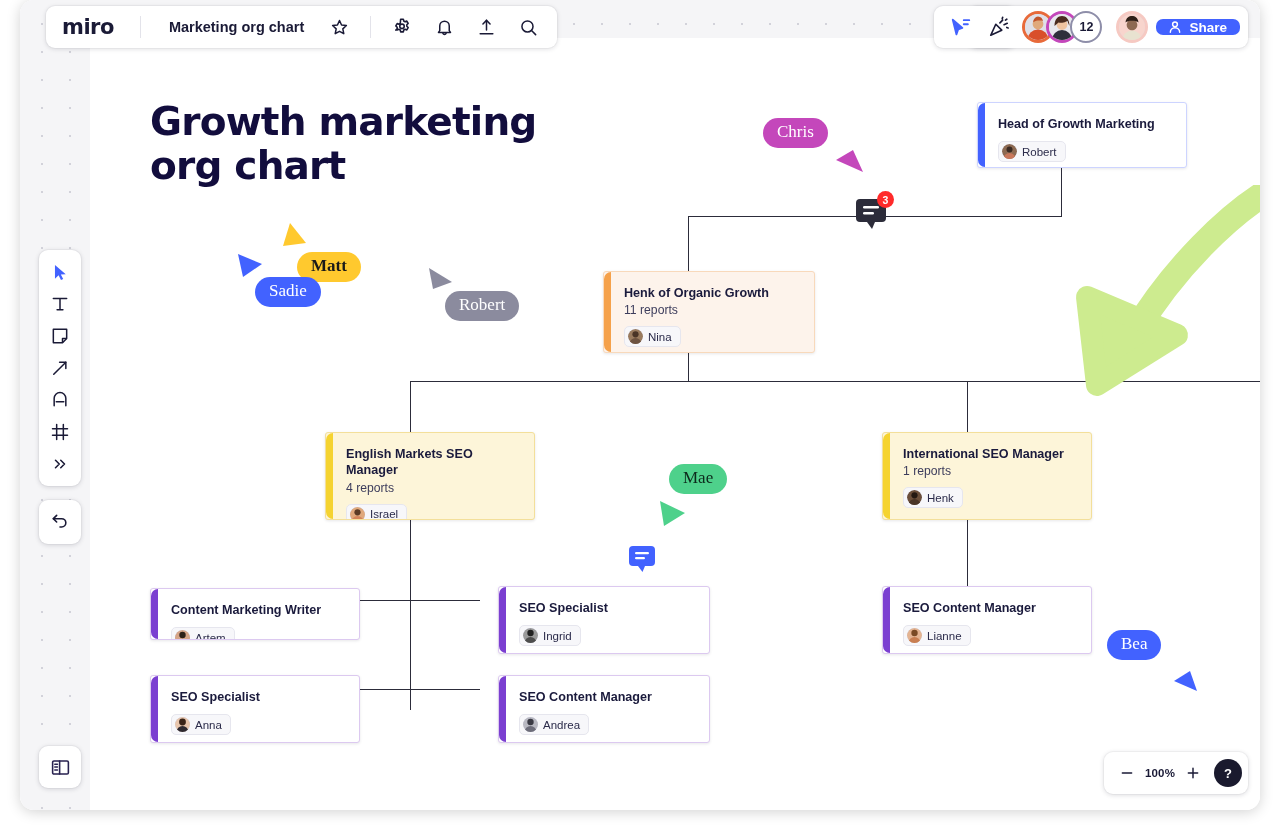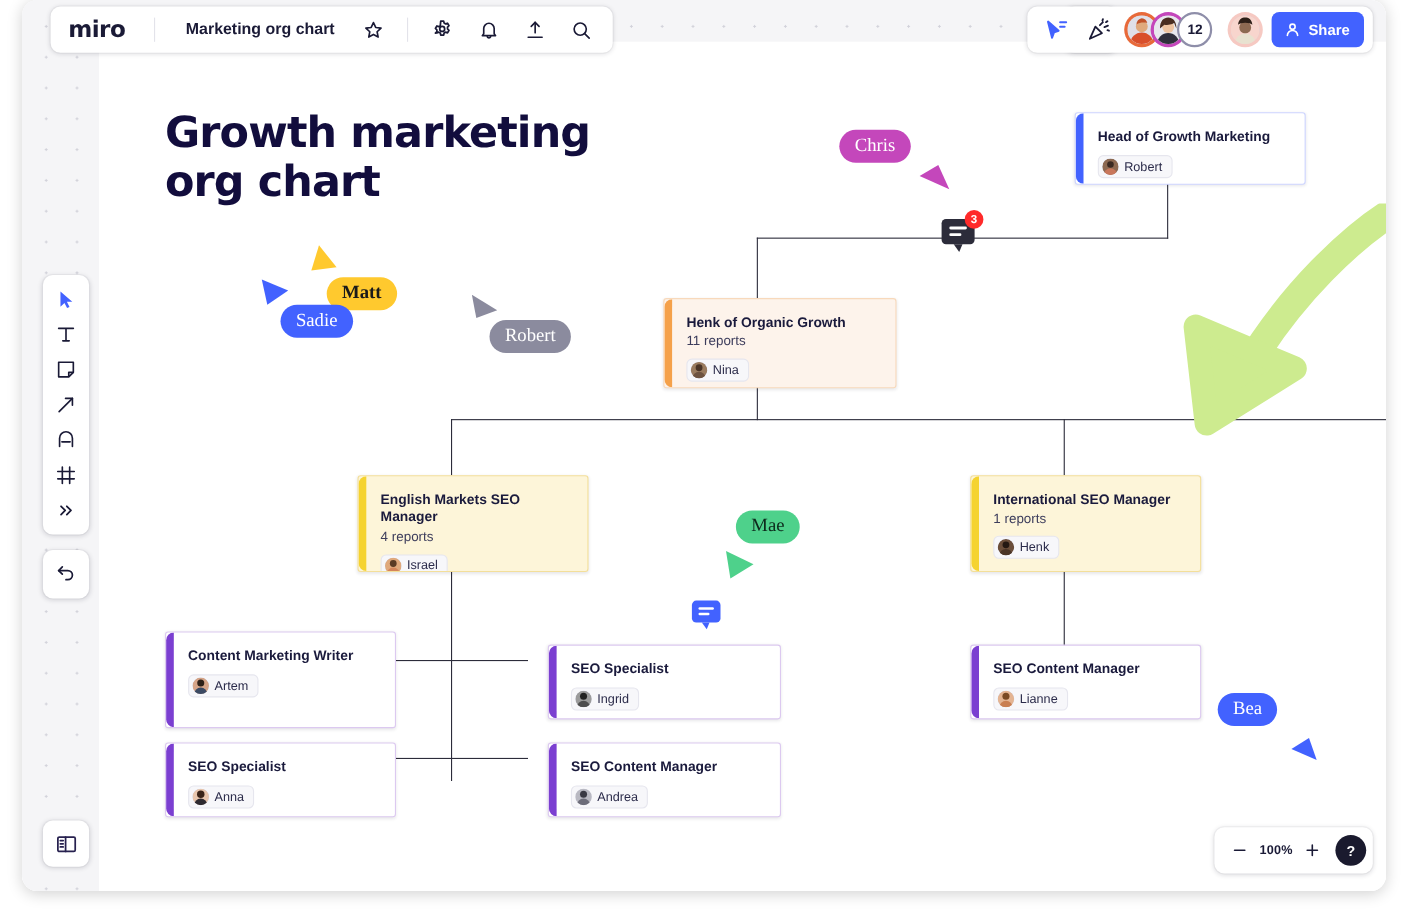--- a/index.html
+++ b/index.html
@@ -90,21 +90,21 @@
   .count-bubble {
     width: 32px; height: 32px; border-radius: 50%;
     background: #fff; border: 2px solid #8e8ea9;
     display: flex; align-items: center; justify-content: center;
     font-size: 12.5px; font-weight: 700; color: #1a1a36;
     margin-left: -8px; position: relative; z-index: 1; cursor: pointer;
   }
   .share-btn {
     display: flex; align-items: center; gap: 6px;
     background: #4262ff; color: #fff;
-    border-radius: 7px; height: 32px; padding: 0 13px 0 11px;
+    border-radius: 7px; height: 16px; padding: 0 13px 0 11px;
     font-size: 13.5px; font-weight: 700; cursor: pointer;
   }
 
   
   .tool-panel {
     position: absolute;
     background: #fff; border-radius: 9px;
     box-shadow: 0 1px 5px rgba(20,20,43,0.16), 0 0 0 1px rgba(20,20,43,0.03);
     display: flex; flex-direction: column; align-items: center;
   }
@@ -319,21 +319,21 @@
               <circle cx="7.5" cy="7.5" r="7.5" fill="#6b4e3a"></circle>
               <circle cx="7.5" cy="5.3" r="3.1" fill="#241812"></circle>
               <path d="M1.5 15 a6 6 0 0 1 12 0z" fill="#4a3527"></path>
             </svg>
         </div>
         <span class="nm">Henk</span>
       </div>
     </div>
   </div>
 
-  <div class="node purple" style="left:130px; top:574px; width:210px; height:88px;">
+  <div class="node purple" style="left:130px; top:588px; width:210px; height:52px;">
     <div class="stripe"></div>
     <div class="body">
       <div class="node-title">Content Marketing Writer</div>
       <div class="owner-chip">
         <div class="pic">
           <svg width="15" height="15" viewBox="0 0 15 15">
               <circle cx="7.5" cy="7.5" r="7.5" fill="#d6a588"></circle>
               <circle cx="7.5" cy="5" r="3.2" fill="#2e2118"></circle>
               <path d="M1.5 15 a6 6 0 0 1 12 0z" fill="#3b4a63"></path>
             </svg>

